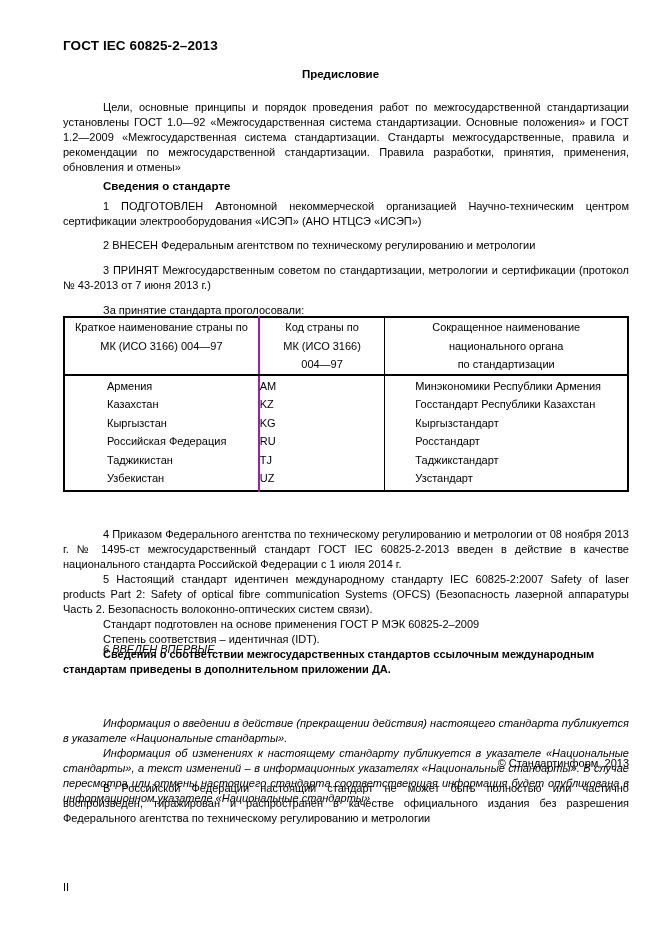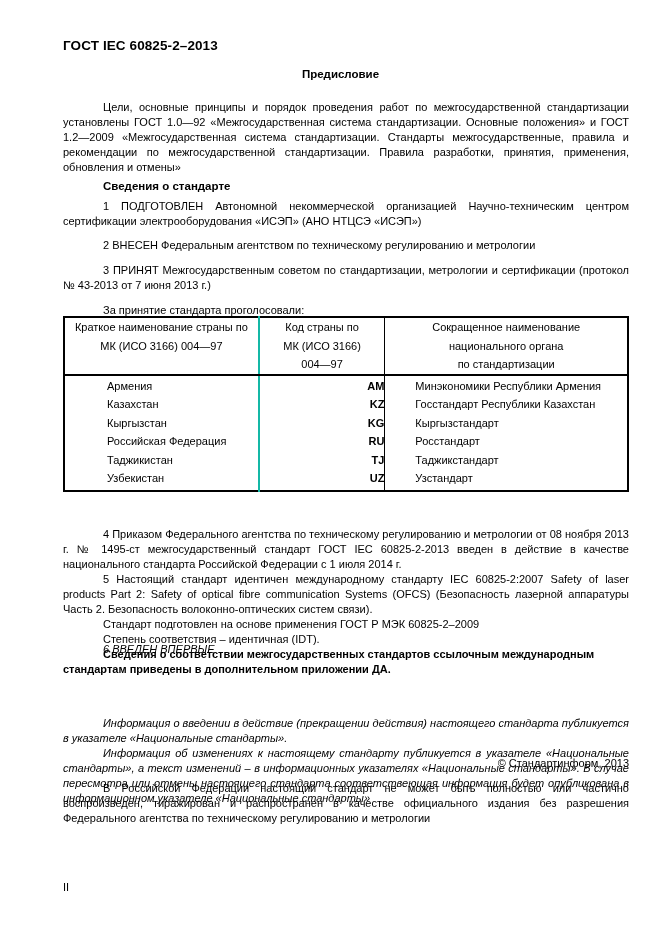--- a/index.html
+++ b/index.html
@@ -14,27 +14,27 @@
   .section-h { left: 103px; top: 180px; font-weight: bold; font-size: 11.5px; }
   .votes-label { left: 103px; top: 304px; font-size: 11px; }
   table.vt { position: absolute; left: 63px; top: 316px; width: 566px; border-collapse: collapse; font-size: 11px; }
   table.vt td, table.vt th { padding: 0; }
   table.vt th { font-weight: normal; text-align: center; vertical-align: top; line-height: 18.5px; padding-top: 0px; height: 55px; }
   table.vt .c1 { width: 199px; }
   table.vt .c2 { width: 131px; }
   table.vt .c3 { width: 251px; }
   table.vt thead tr th { border-bottom: 2px solid #000; }
   table.vt { border: 2px solid #000; }
-  table.vt .vb1 { border-right: 2px solid #14b8a6; }
+  table.vt .vb1 { border-right: 2px solid #a21caf; }
   table.vt .vb2 { border-right: 1px solid #000; }
   table.vt td { line-height: 18.5px; height: 18.5px; }
   table.vt tbody tr:first-child td { padding-top: 1px; }
   table.vt tbody tr:last-child td { padding-bottom: 2px; }
   td.country { padding-left: 42px !important; }
-  td.code { text-align: right; font-weight: bold; }
+  td.code { text-align: left; }
   td.body { padding-left: 30px !important; }
   .italic { font-style: italic; }
   .copyright { right: 32px; top: 757px; font-size: 11px; }
   .page-num { left: 63px; top: 881px; font-size: 11px; }
 </style>
 </head>
 <body>
 
 <div class="abs doc-title">ГОСТ IEC 60825-2–2013</div>
 <div class="abs foreword">Предисловие</div>

